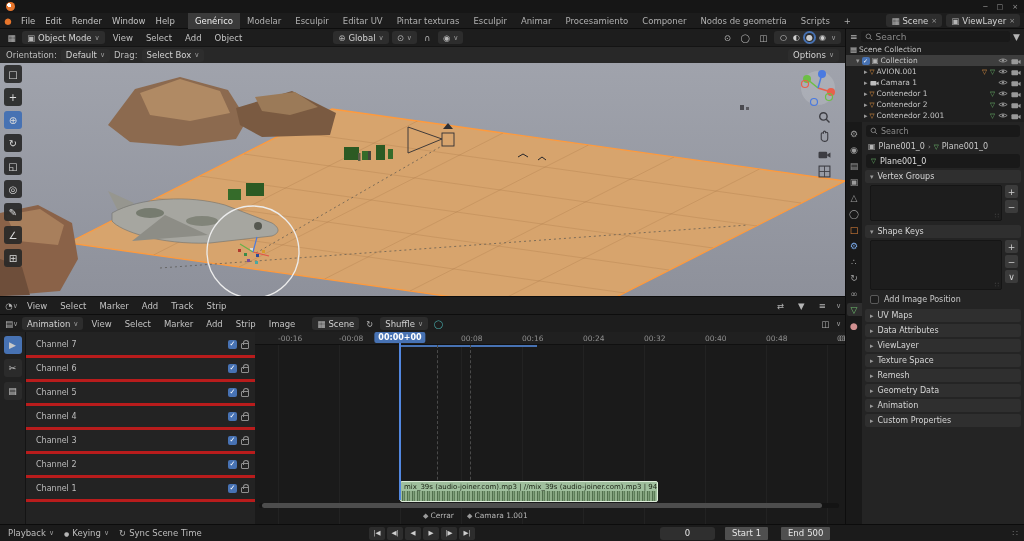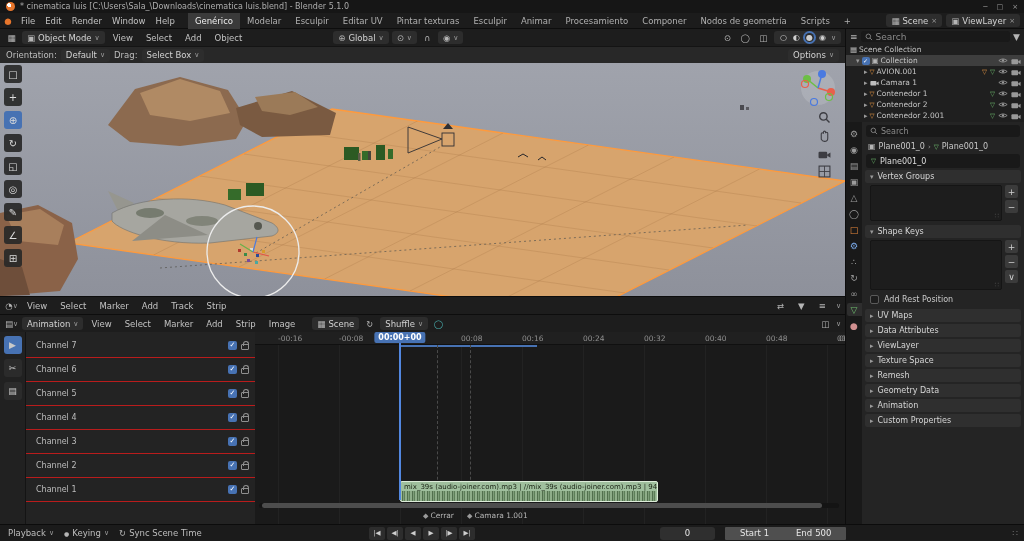--- a/index.html
+++ b/index.html
@@ -44,21 +44,21 @@
   #dope{left:0;top:296px;width:845px;height:18px;background:#1d1d1d;display:flex;align-items:center;gap:3px;padding:0 4px;font-size:8.5px;border-top:1px solid #0d0d0d;}
   #dope-right{margin-left:auto;display:flex;gap:6px;align-items:center;}
 
   
   #seq-h{left:0;top:314px;width:845px;height:18px;background:#1d1d1d;display:flex;align-items:center;gap:3px;padding:0 4px;font-size:8.5px;border-top:1px solid #0d0d0d;}
   #seq-body{left:0;top:332px;width:845px;height:192px;background:#1b1b1b;}
   #seq-tools{position:absolute;left:0;top:0;width:26px;height:192px;background:#212121;border-right:1px solid #141414;display:flex;flex-direction:column;align-items:center;gap:5px;padding-top:4px;}
   .seqtool{width:18px;height:18px;border-radius:3px;background:#2b2b2b;display:flex;align-items:center;justify-content:center;color:#c9c9c9;font-size:9px;}
   .seqtool.active{background:#4772b3;}
   #ch-col{position:absolute;left:26px;top:0;width:229px;height:192px;background:#232323;}
-  .ch-row{position:absolute;left:0;width:229px;height:24px;display:flex;align-items:center;padding:0 6px 0 10px;border-bottom:1px solid #b91c1c;color:#bdbdbd;font-size:8px;}
+  .ch-row{position:absolute;left:0;width:229px;height:24px;display:flex;align-items:center;padding:0 6px 0 10px;border-bottom:3px solid #b91c1c;color:#bdbdbd;font-size:8px;}
   .ch-right{margin-left:auto;display:flex;align-items:center;gap:4px;}
   .chkbox{width:9px;height:9px;background:#4772b3;border-radius:2px;display:flex;align-items:center;justify-content:center;color:#fff;font-size:7px;line-height:9px;}
   .lockico{width:8px;height:6px;border:1px solid #8f8f8f;border-radius:1px;position:relative;margin-top:3px;}
   .lockico::before{content:"";position:absolute;left:1px;top:-4px;width:4px;height:4px;border:1px solid #8f8f8f;border-bottom:none;border-radius:3px 3px 0 0;}
   #strip-area{position:absolute;left:255px;top:0;width:590px;height:192px;overflow:hidden;background:#1a1a1a;background-image:repeating-linear-gradient(90deg,#222 0 1px,transparent 1px 61px);background-position:23px 0;}
   #seq-ruler{position:absolute;left:0;top:0;width:590px;height:13px;background:#202020;border-bottom:1px solid #101010;text-decoration:underline;}
   .tick{position:absolute;top:2px;color:#8f8f8f;font-size:7.5px;white-space:nowrap;}
   #range-line{position:absolute;left:145px;top:13px;width:137px;height:2px;background:#4772b3;}
   .dashline{position:absolute;top:13px;height:155px;width:0;border-left:1px dashed #4a4a4a;}
   #playhead-line{position:absolute;left:144px;top:0;width:2px;height:168px;background:#5287e0;}
@@ -69,21 +69,21 @@
   #seq-scrollbar{position:absolute;left:4px;top:171px;width:580px;height:5px;background:#141414;border-radius:3px;}
   #seq-scroll-thumb{position:absolute;left:3px;top:0;width:560px;height:5px;background:#4d4d4d;border-radius:3px;}
   .marker{position:absolute;top:179px;display:flex;align-items:center;gap:2px;color:#b5b5b5;font-size:7.5px;white-space:nowrap;}
   .marker .dmd{color:#9a9a9a;font-size:7px;}
 
   
   #status{left:0;top:524px;width:1024px;height:17px;background:#1b1b1b;border-top:1px solid #0c0c0c;display:flex;align-items:center;gap:10px;padding:0 8px;font-size:8.5px;color:#bdbdbd;}
   #transport{position:absolute;left:422px;transform:translateX(-50%);display:flex;gap:2px;}
   .tbtn{min-width:16px;height:13px;background:#2d2d2d;border-radius:2px;display:flex;align-items:center;justify-content:center;color:#cfcfcf;font-size:6.5px;padding:0 2px;white-space:nowrap;}
   .numfield{background:#2f2f2f;border-radius:3px;height:13px;display:flex;align-items:center;justify-content:center;color:#e8e8e8;}
-  .rangefield{background:#4f4f4f;border-radius:1px;height:13px;display:flex;align-items:center;gap:3px;padding:0 15px;color:#e8e8e8;}
+  .rangefield{background:#4f4f4f;border-radius:1px;height:13px;display:flex;align-items:center;gap:3px;padding:0 7px;color:#e8e8e8;}
 
   
   #outliner{left:845px;top:29px;width:179px;height:93px;background:#1f1f1f;border-left:1px solid #0d0d0d;}
   #outliner-h{display:flex;align-items:center;gap:3px;padding:2px 4px;}
   #outliner-search{flex:1;display:flex;align-items:center;gap:3px;background:#191919;border-radius:3px;height:11px;padding:0 4px;color:#8a8a8a;}
   .ol-row{display:flex;align-items:center;gap:2px;height:11px;padding-right:3px;font-size:7.5px;color:#c4c4c4;white-space:nowrap;}
   .ol-row.sel{background:#3e3e3e;}
   .ol-right{margin-left:auto;display:flex;align-items:center;gap:3px;color:#9a9a9a;}
   .tri-o{color:#ee9a44;font-size:6.5px;}
   .tri-g{color:#6fbf6f;font-size:6.5px;}
@@ -135,21 +135,20 @@
       <line x1="1" y1="6" x2="11" y2="6" stroke="currentColor" stroke-width="0.8"></line>
       <line x1="6" y1="1" x2="6" y2="11" stroke="currentColor" stroke-width="0.8"></line>
     </symbol>
   </defs>
 </svg>
 
 <div id="app">
 
   <div id="titlebar" class="abs">
     <span id="blender-logo"></span>
-    <span>* cinematica luis [C:\Users\Sala_\Downloads\cinematica luis.blend] - Blender 5.1.0</span>
     <span id="win-controls">
       <span>─</span>
       <span>□</span>
       <span>×</span>
     </span>
   </div>
 
   <div id="topbar" class="abs">
     <span class="ic" style="width:16px;color:#e8762c">●</span>
     <span class="menu">File</span>
@@ -759,21 +758,21 @@
       </div>
       <div class="btncol">
         <span class="sqbtn">+</span>
         <span class="sqbtn">−</span>
         <span class="sqbtn">∨</span>
       </div>
     </div>
 
     <div class="chkrow">
       <span class="cbox"></span>
-      <span>Add Rest Position</span>
+      <span>Add Image Position</span>
     </div>
 
     <div class="panel-h">
       <span class="chev">▸</span>
       <span>UV Maps</span>
     </div>
     <div class="panel-h">
       <span class="chev">▸</span>
       <span>Data Attributes</span>
     </div>

